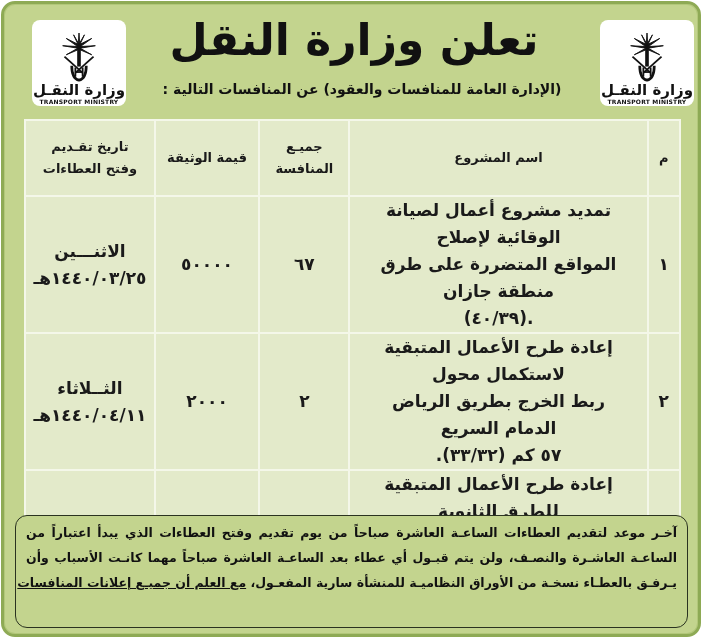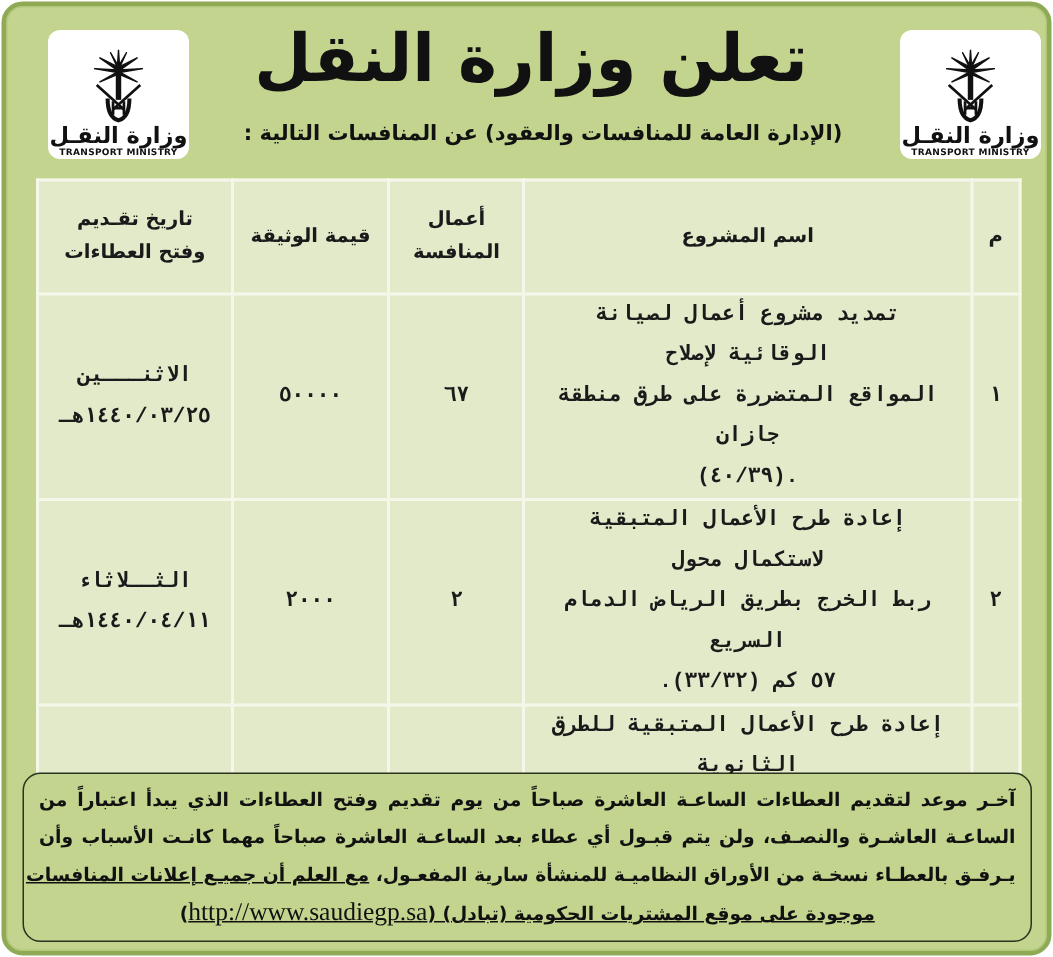--- a/index.html
+++ b/index.html
@@ -35,21 +35,21 @@
   table.tenders {
     position: absolute; left: 24px; top: 119px; width: 657px; height: 392px;
     border-collapse: collapse; direction: rtl; background: #e3eaca;
   }
   table.tenders th, table.tenders td {
     border: 2px solid #f4f7e9; text-align: center; vertical-align: middle;
     font-family: "DejaVu Sans", sans-serif; font-weight: bold; color: #1a1a1a;
   }
   table.tenders th { font-size: 13px; font-weight: normal; line-height: 22px; height: 76px; }
   table.tenders th span { display: block; font-weight: bold; }
-  table.tenders td { font-size: 14px; line-height: 27px; font-family: Liberation Mono, monospace; }
+  table.tenders td { font-size: 17px; line-height: 27px; }
   td.proj { text-align: center; padding: 0 14px; }
   td.proj span { display: block; }
   td.date span { display: block; }
   .col-num { width: 32px; }
   .col-proj { width: 294px; }
   .col-tno { width: 89px; }
   .col-val { width: 103px; }
   .col-date { width: 128px; }
   .notes {
     position: absolute; left: 15px; top: 515px; width: 673px; height: 113px;
@@ -130,21 +130,21 @@
 <table class="tenders">
   <thead>
     <tr>
       <th class="col-num">
           <span>م</span>
         </th>
       <th class="col-proj">
           <span>اسم المشروع</span>
         </th>
       <th class="col-tno">
-        <span>أعمال</span>
+        <span>جميـع</span>
         <span>المنافسة</span>
       </th>
       <th class="col-val">
           <span>قيمة الوثيقة</span>
         </th>
       <th class="col-date">
         <span>تاريخ تقـديم</span>
         <span>وفتح العطاءات</span>
       </th>
     </tr>
@@ -192,14 +192,13 @@
         <span>١٤٤٠/٠٤/١٠هـ</span>
       </td>
     </tr>
   </tbody>
 </table>
 
 <div class="notes">
   <span class="line">آخـر موعد لتقديم العطاءات الساعـة العاشرة صباحاً من يوم تقديم وفتح العطاءات الذي يبدأ اعتباراً من</span>
   <span class="line">الساعـة العاشـرة والنصـف، ولن يتم قبـول أي عطاء بعد الساعـة العاشرة صباحاً مهما كانـت الأسباب وأن</span>
   <span class="line"><span>يـرفـق بالعطـاء نسخـة من الأوراق النظاميـة للمنشأة سارية المفعـول، </span><span class="u">مع العلم أن جميـع إعلانات المنافسات</span></span>
-  <span class="line last"><span class="u">موجودة على موقع المشتريات الحكومية (تبادل) (</span><span class="url">http://www.saudiegp.sa</span><span>)</span></span>
 </div>
 
 </body></html>

